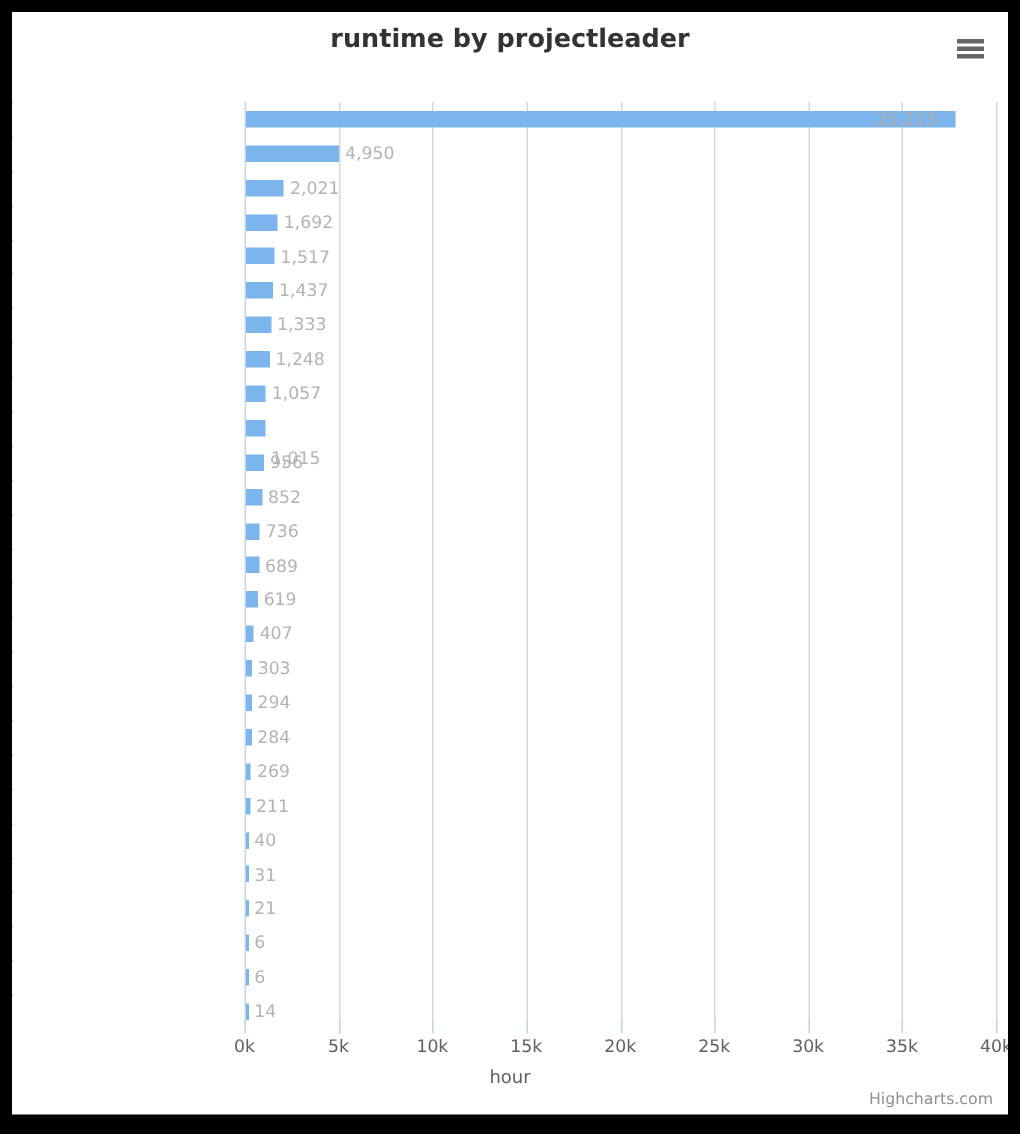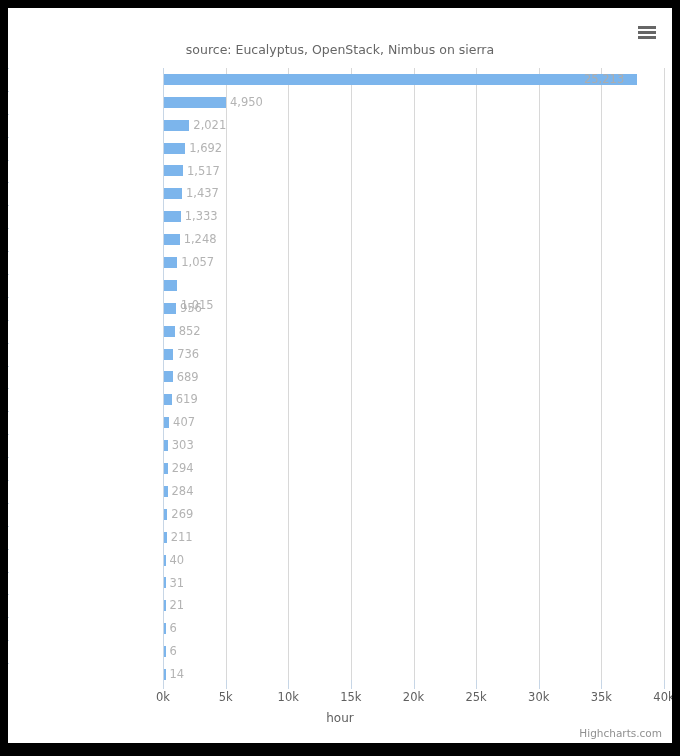--- a/index.html
+++ b/index.html
@@ -174,21 +174,21 @@
     font-size: 10.5px;
     color: #909090;
   }
 </style>
 </head>
 <body>
 
 <div id="frame">
   <div id="chart-canvas">
 
-    <div id="chart-subtitle">source: Eucalyptus, OpenStack, Nimbus on sierra</div>
+    <div id="chart-title">runtime by projectleader</div>
 
     <button id="context-button">
       <span class="bar b1"></span>
       <span class="bar b2"></span>
       <span class="bar b3"></span>
     </button>
 
     <div id="yaxis-line"></div>
 
     <div id="plot">

